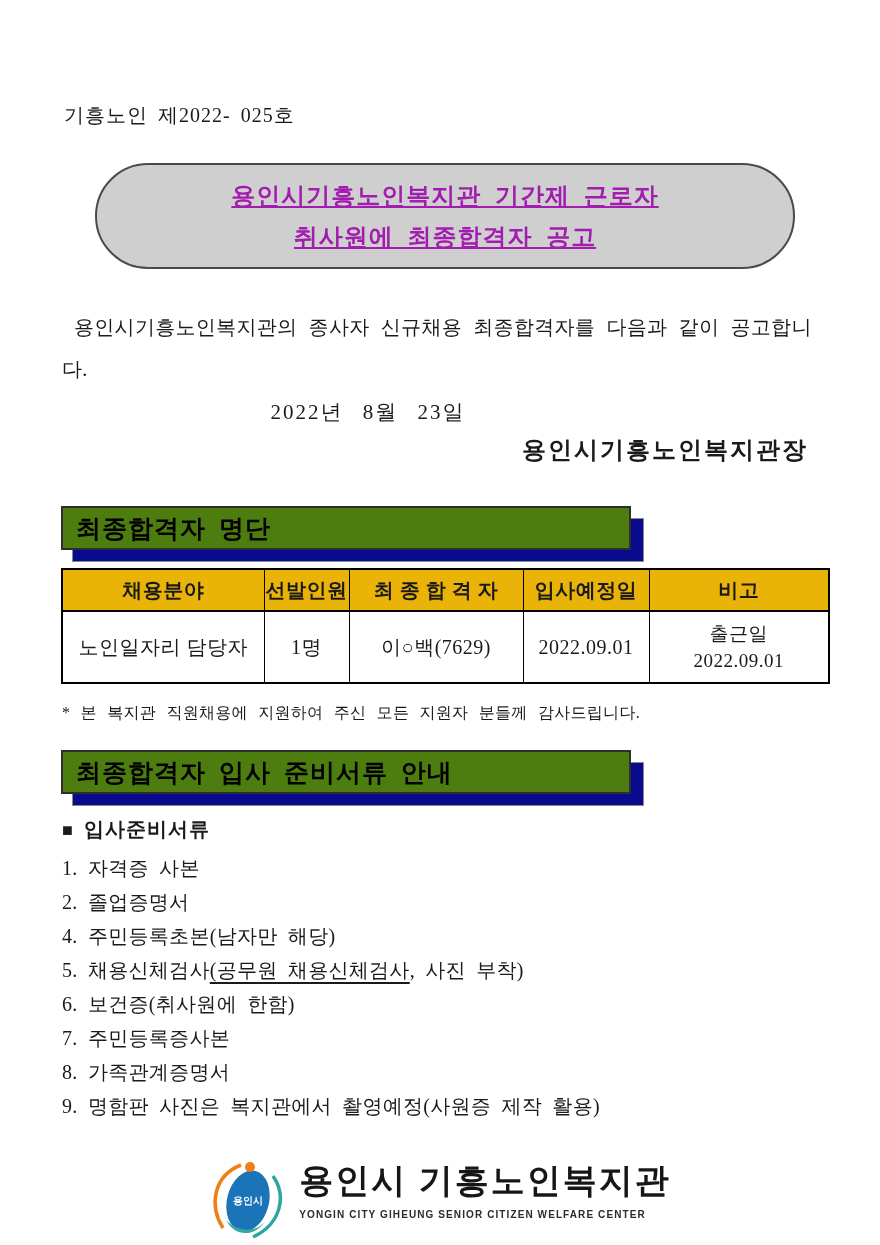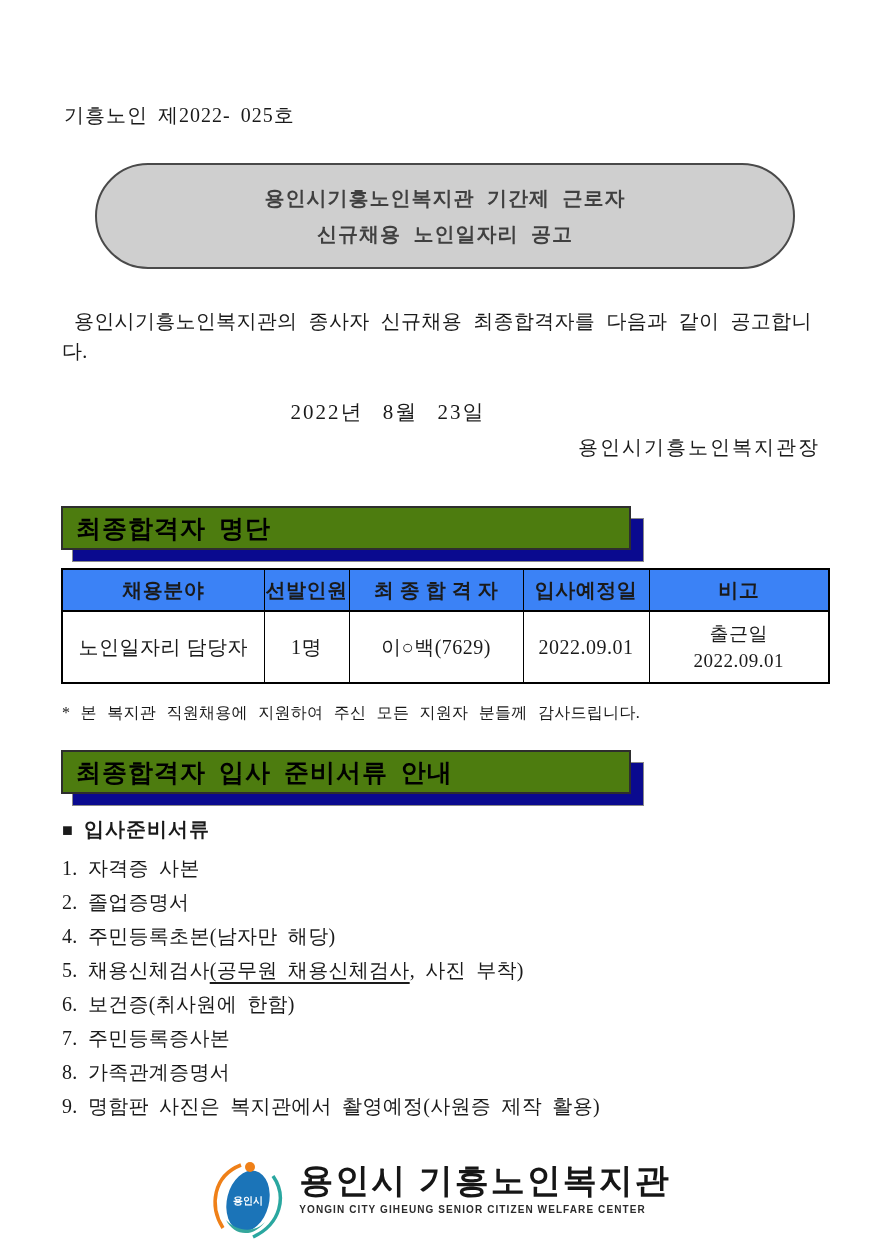--- a/index.html
+++ b/index.html
@@ -9,79 +9,79 @@
   }
   
   .doc-number{position:absolute;left:64px;top:102px;font-size:20px;letter-spacing:1px;word-spacing:4px;}
   
   .title-box{
     position:absolute;left:95px;top:163px;width:700px;height:106px;box-sizing:border-box;
     background:#cfcfcf;border:2px solid #4a4a4a;border-radius:55px;
     display:flex;flex-direction:column;justify-content:center;align-items:center;row-gap:9px;
   }
   .title-line{
-    font-family:"Liberation Sans","DejaVu Sans",sans-serif;font-weight:bold;font-size:20px;
-    letter-spacing:1px;word-spacing:6px;color:#404040;
+    font-family:"Liberation Sans","DejaVu Sans",sans-serif;font-weight:bold;font-size:24px;
+    letter-spacing:1px;word-spacing:6px;color:#a21caf;text-decoration:underline;
   }
-  .intro{position:absolute;left:62px;top:306px;width:775px;font-size:20px;line-height:30px;
+  .intro{position:absolute;left:62px;top:306px;width:775px;font-size:20px;line-height:42px;
     word-spacing:6px;letter-spacing:.3px;text-indent:12px;margin:0;}
   .date-line{position:absolute;left:0;top:398px;width:736px;text-align:center;font-size:21px;
-    letter-spacing:2px;word-spacing:12px;margin-left:20px;}
-  .signature{position:absolute;right:60px;top:434px;font-size:20px;letter-spacing:2px;}
+    letter-spacing:2px;word-spacing:12px;}
+  .signature{position:absolute;right:72px;top:434px;font-size:24px;letter-spacing:2px;font-weight:bold;}
   
   .section-header{position:absolute;left:61px;width:584px;height:58px;}
   .sh1{top:506px;}
   .sh2{top:750px;}
   .sh-shadow{position:absolute;left:11px;top:12px;width:570px;height:42px;background:#0a0a8f;border:1px solid #8a8a8a;}
   .sh-box{
     position:absolute;left:0;top:0;width:566px;height:40px;background:#4d7c0f;border:2px solid #2e2e2e;
     display:flex;align-items:center;
   }
   .sh-label{
     font-family:"Liberation Sans","DejaVu Sans",sans-serif;font-weight:bold;font-size:25px;
     padding-left:13px;letter-spacing:1px;word-spacing:5px;color:#000;
   }
   
   .result-table{position:absolute;left:61px;top:568px;border-collapse:collapse;table-layout:fixed;width:767px;}
   .result-table th,.result-table td{border:1px solid #000;text-align:center;vertical-align:middle;padding:0;}
   .result-table{border:2px solid #000;}
   .result-table thead tr{height:42px;}
   .result-table tbody tr{height:72px;}
-  .result-table th{background:#3b82f6;font-weight:bold;font-size:20px;letter-spacing:.5px;border-bottom:2px solid #000;}
+  .result-table th{background:#eab308;font-weight:bold;font-size:20px;letter-spacing:.5px;border-bottom:2px solid #000;}
   .result-table td{font-size:20px;letter-spacing:.5px;}
   .remark-line{line-height:27px;font-size:19px;}
   .note{position:absolute;left:62px;top:703px;width:780px;font-size:16px;word-spacing:6px;letter-spacing:.3px;margin:0;}
   
   .docs{position:absolute;left:62px;top:816px;width:780px;}
   .docs-heading{font-weight:bold;font-size:20px;letter-spacing:1px;margin-bottom:13px;}
   .docs-heading .bullet{margin-right:10px;font-size:18px;}
   .doc-item{font-size:20px;line-height:24px;margin-bottom:10px;word-spacing:5px;letter-spacing:.3px;}
   .emph{font-weight:normal;text-decoration:underline;text-decoration-thickness:2px;text-underline-offset:5px;}
   
   .footer{position:absolute;left:0;top:1158px;width:880px;display:flex;justify-content:center;column-gap:10px;}
-  .footer-text{display:flex;flex-direction:column;}
+  .footer-text{display:flex;flex-direction:column;row-gap:5px;}
   .org-name{
     font-family:"Liberation Sans","DejaVu Sans",sans-serif;font-weight:bold;font-size:34px;
     letter-spacing:2px;color:#161616;
   }
   .org-name-en{
     font-family:"Liberation Sans","DejaVu Sans",sans-serif;font-weight:bold;font-size:10px;
     letter-spacing:1.1px;color:#2b2b2b;
   }
 </style>
 </head>
 <body>
 
 <div class="page">
 
   <div class="doc-number">기흥노인 제2022- 025호</div>
 
   <div class="title-box">
     <div class="title-line">용인시기흥노인복지관 기간제 근로자</div>
-    <div class="title-line">신규채용 노인일자리 공고</div>
+    <div class="title-line">취사원에 최종합격자 공고</div>
   </div>
 
   <p class="intro">용인시기흥노인복지관의 종사자 신규채용 최종합격자를 다음과 같이 공고합니다.</p>
 
   <div class="date-line">2022년 8월 23일</div>
   <div class="signature">용인시기흥노인복지관장</div>
 
   <div class="section-header sh1">
     <div class="sh-shadow"></div>
     <div class="sh-box">

